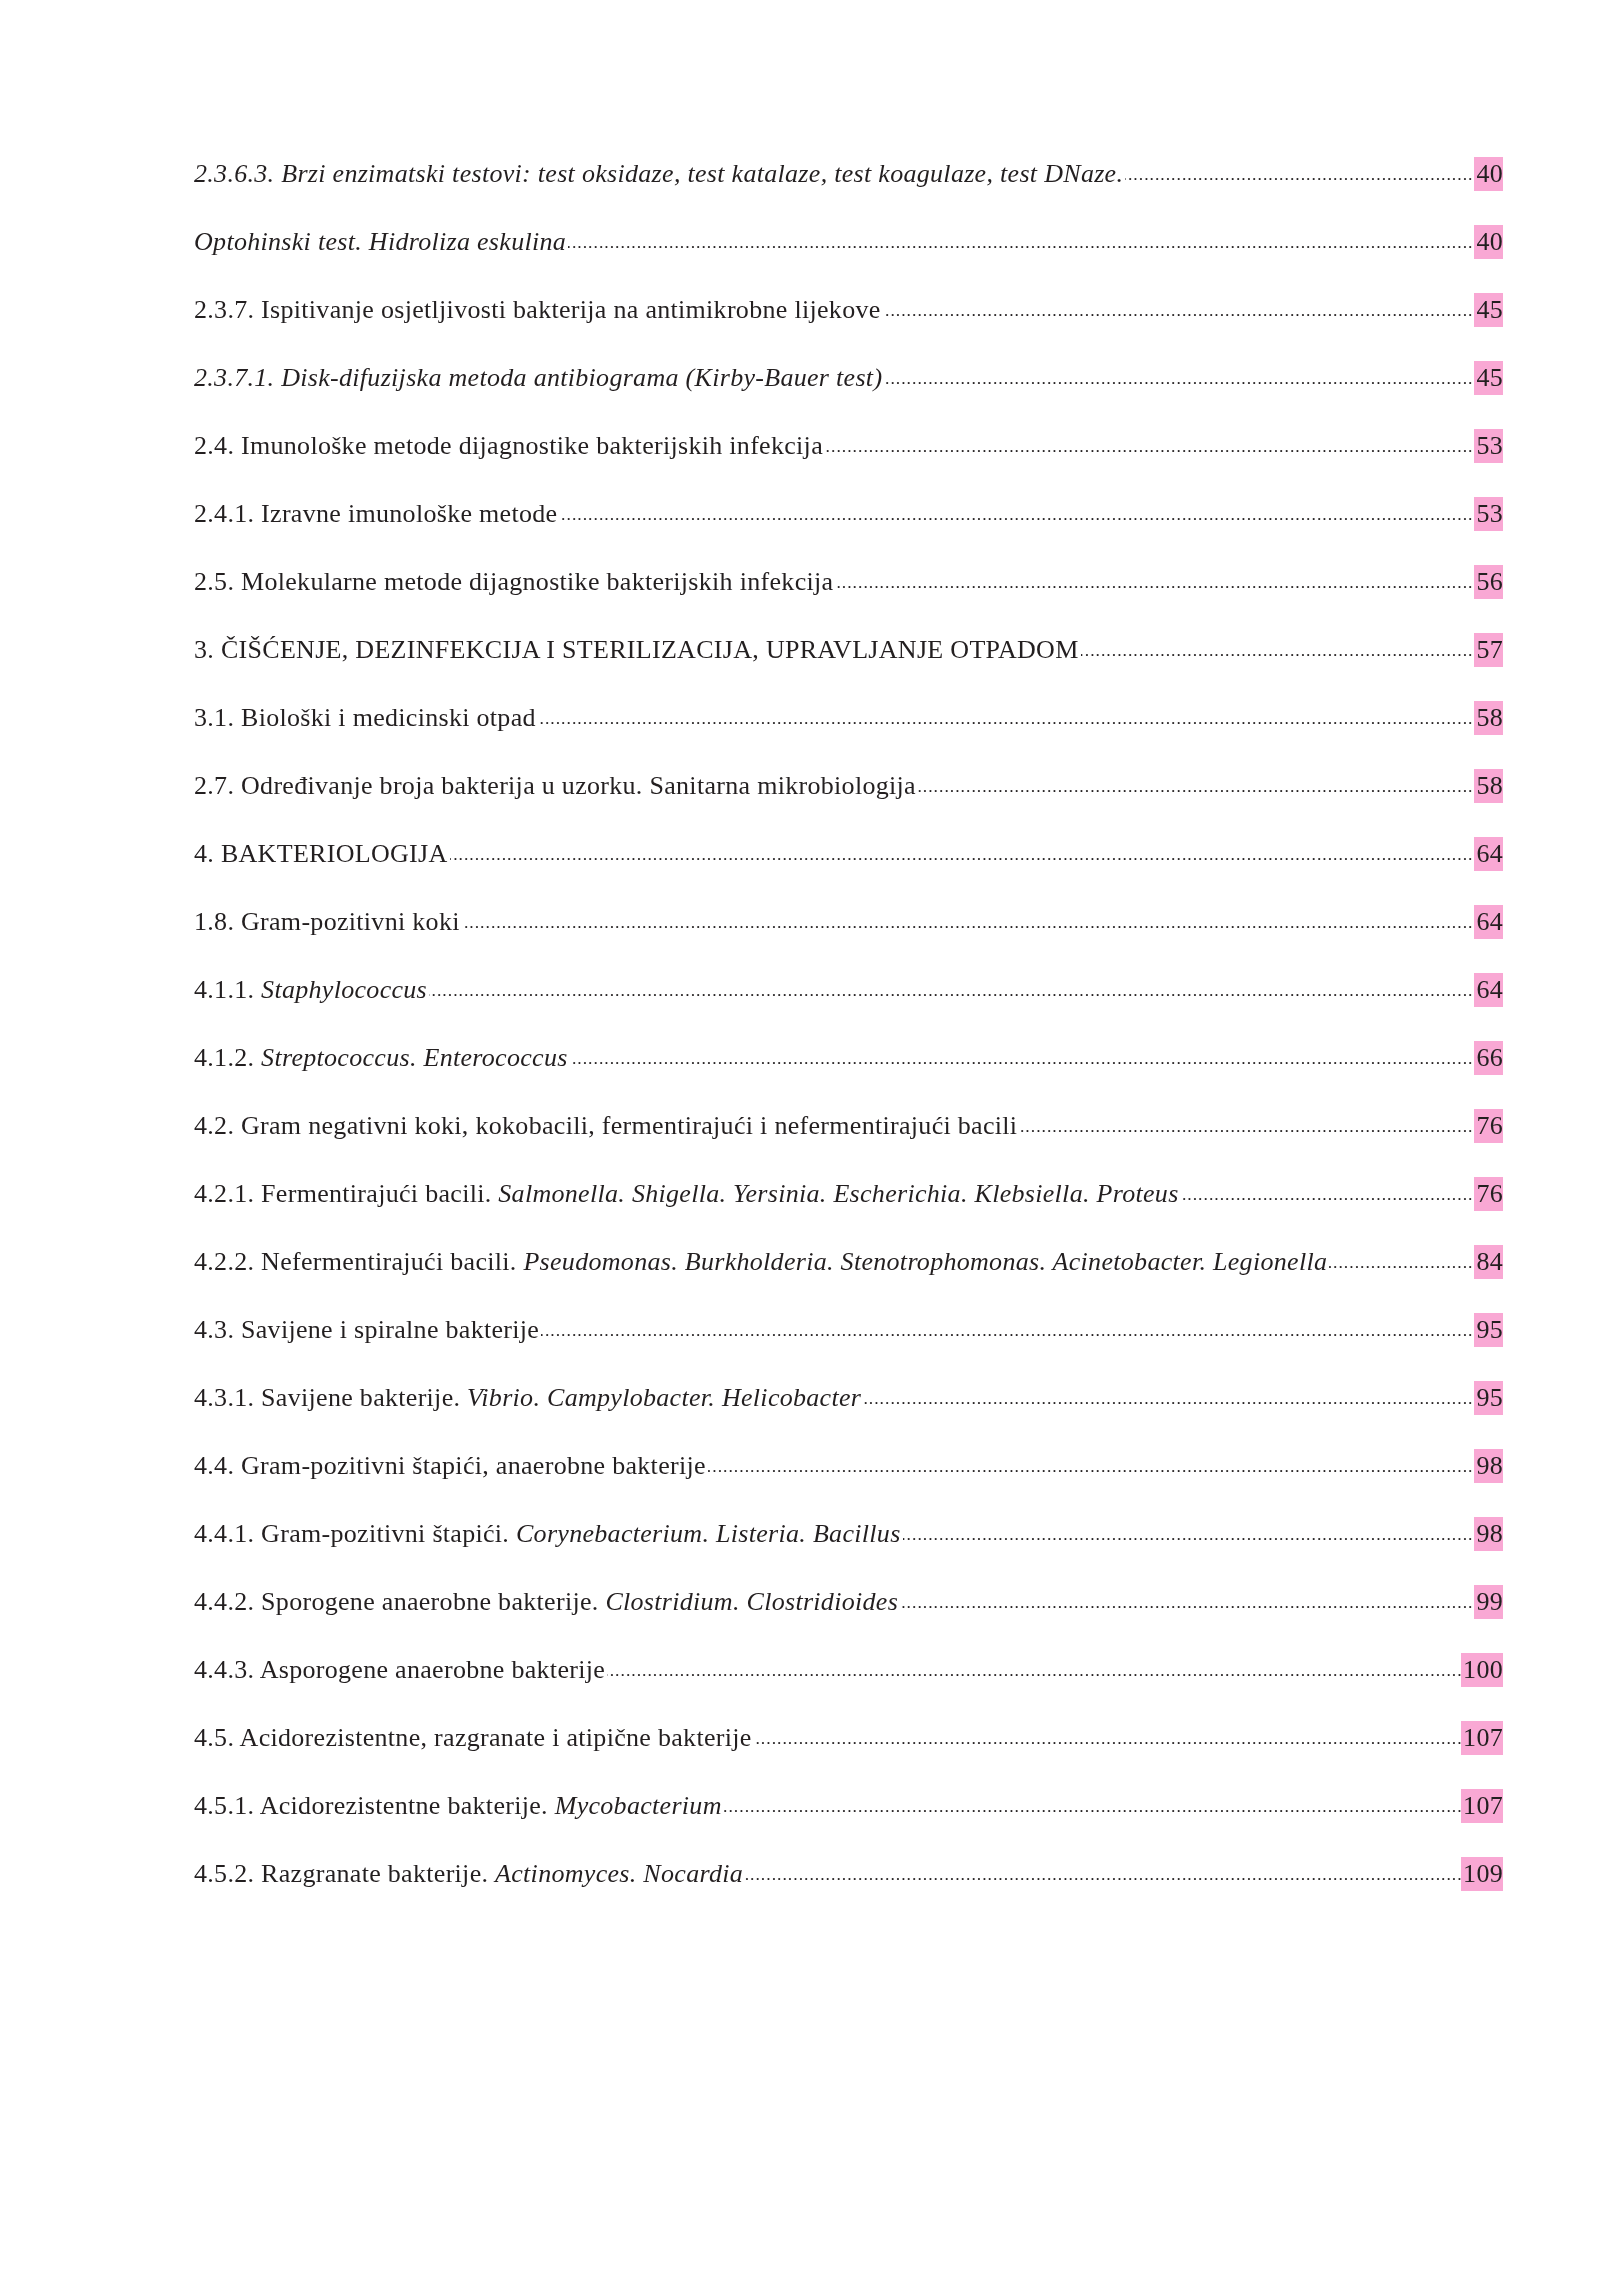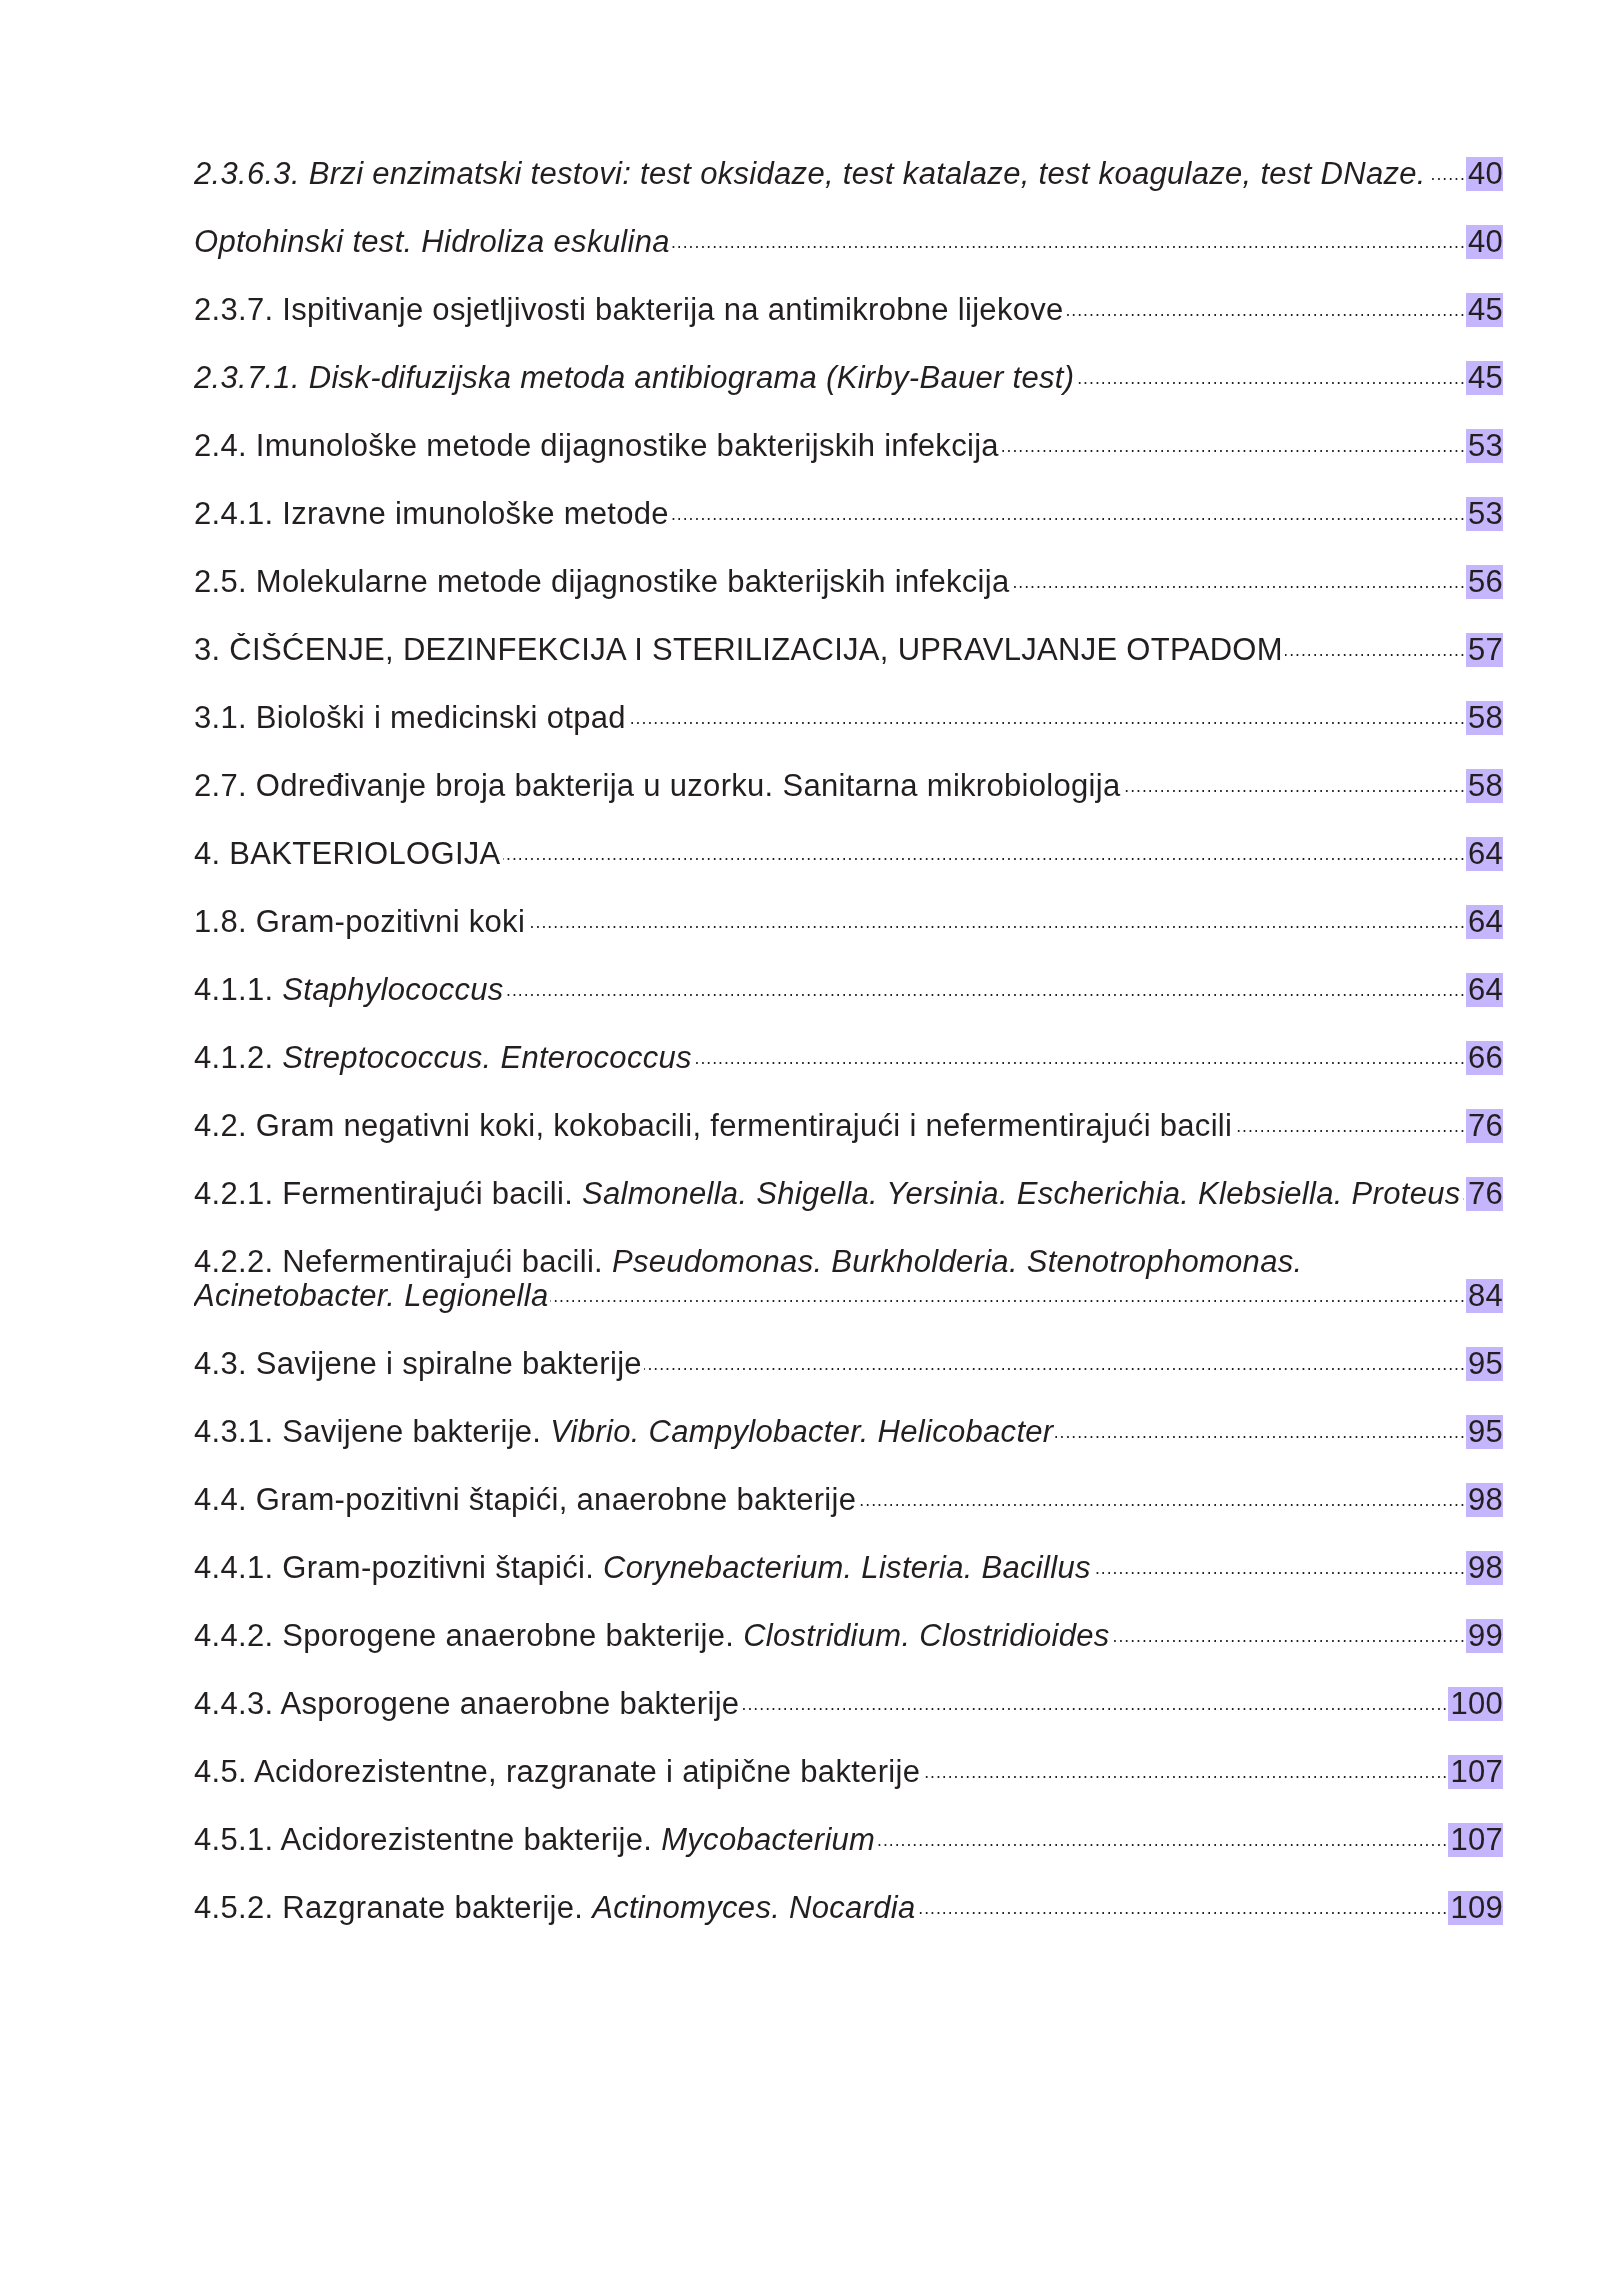--- a/index.html
+++ b/index.html
@@ -2,22 +2,22 @@
 <html><head>
   <meta charset="utf-8">
   <style>
     html, body { margin: 0; padding: 0; background: #ffffff; }
     body { width: 1621px; height: 2293px; position: relative; overflow: hidden; }
     .toc {
       position: absolute;
       left: 194px;
       top: 157px;
       width: 1309px;
-      font-family: Liberation Sans, sans-serif;
-      font-size: 31px;
+      font-family: Liberation Serif, serif;
+      font-size: 26px;
       color: #231f20;
       letter-spacing: 0.3px;
     }
     .entry {
       display: flex;
       align-items: flex-end;
       line-height: 34px;
       margin-bottom: 34px;
     }
     .entry .title {
@@ -40,21 +40,21 @@
       white-space: nowrap;
       letter-spacing: 1px;
       font-size: 17.6px;
       z-index: 0;
     }
     .entry.multi .title::after { bottom: 0; }
     .entry .page {
       flex: 0 0 auto;
       padding-left: 2px;
       text-align: left;
-      background: #c4b5fd;
+      background: #f9a8d4;
       position: relative;
       z-index: 2;
     }
     .it { font-style: italic; }
   </style>
 </head>
 <body>
 
 <div class="toc" id="toc">
     <div class="entry">

